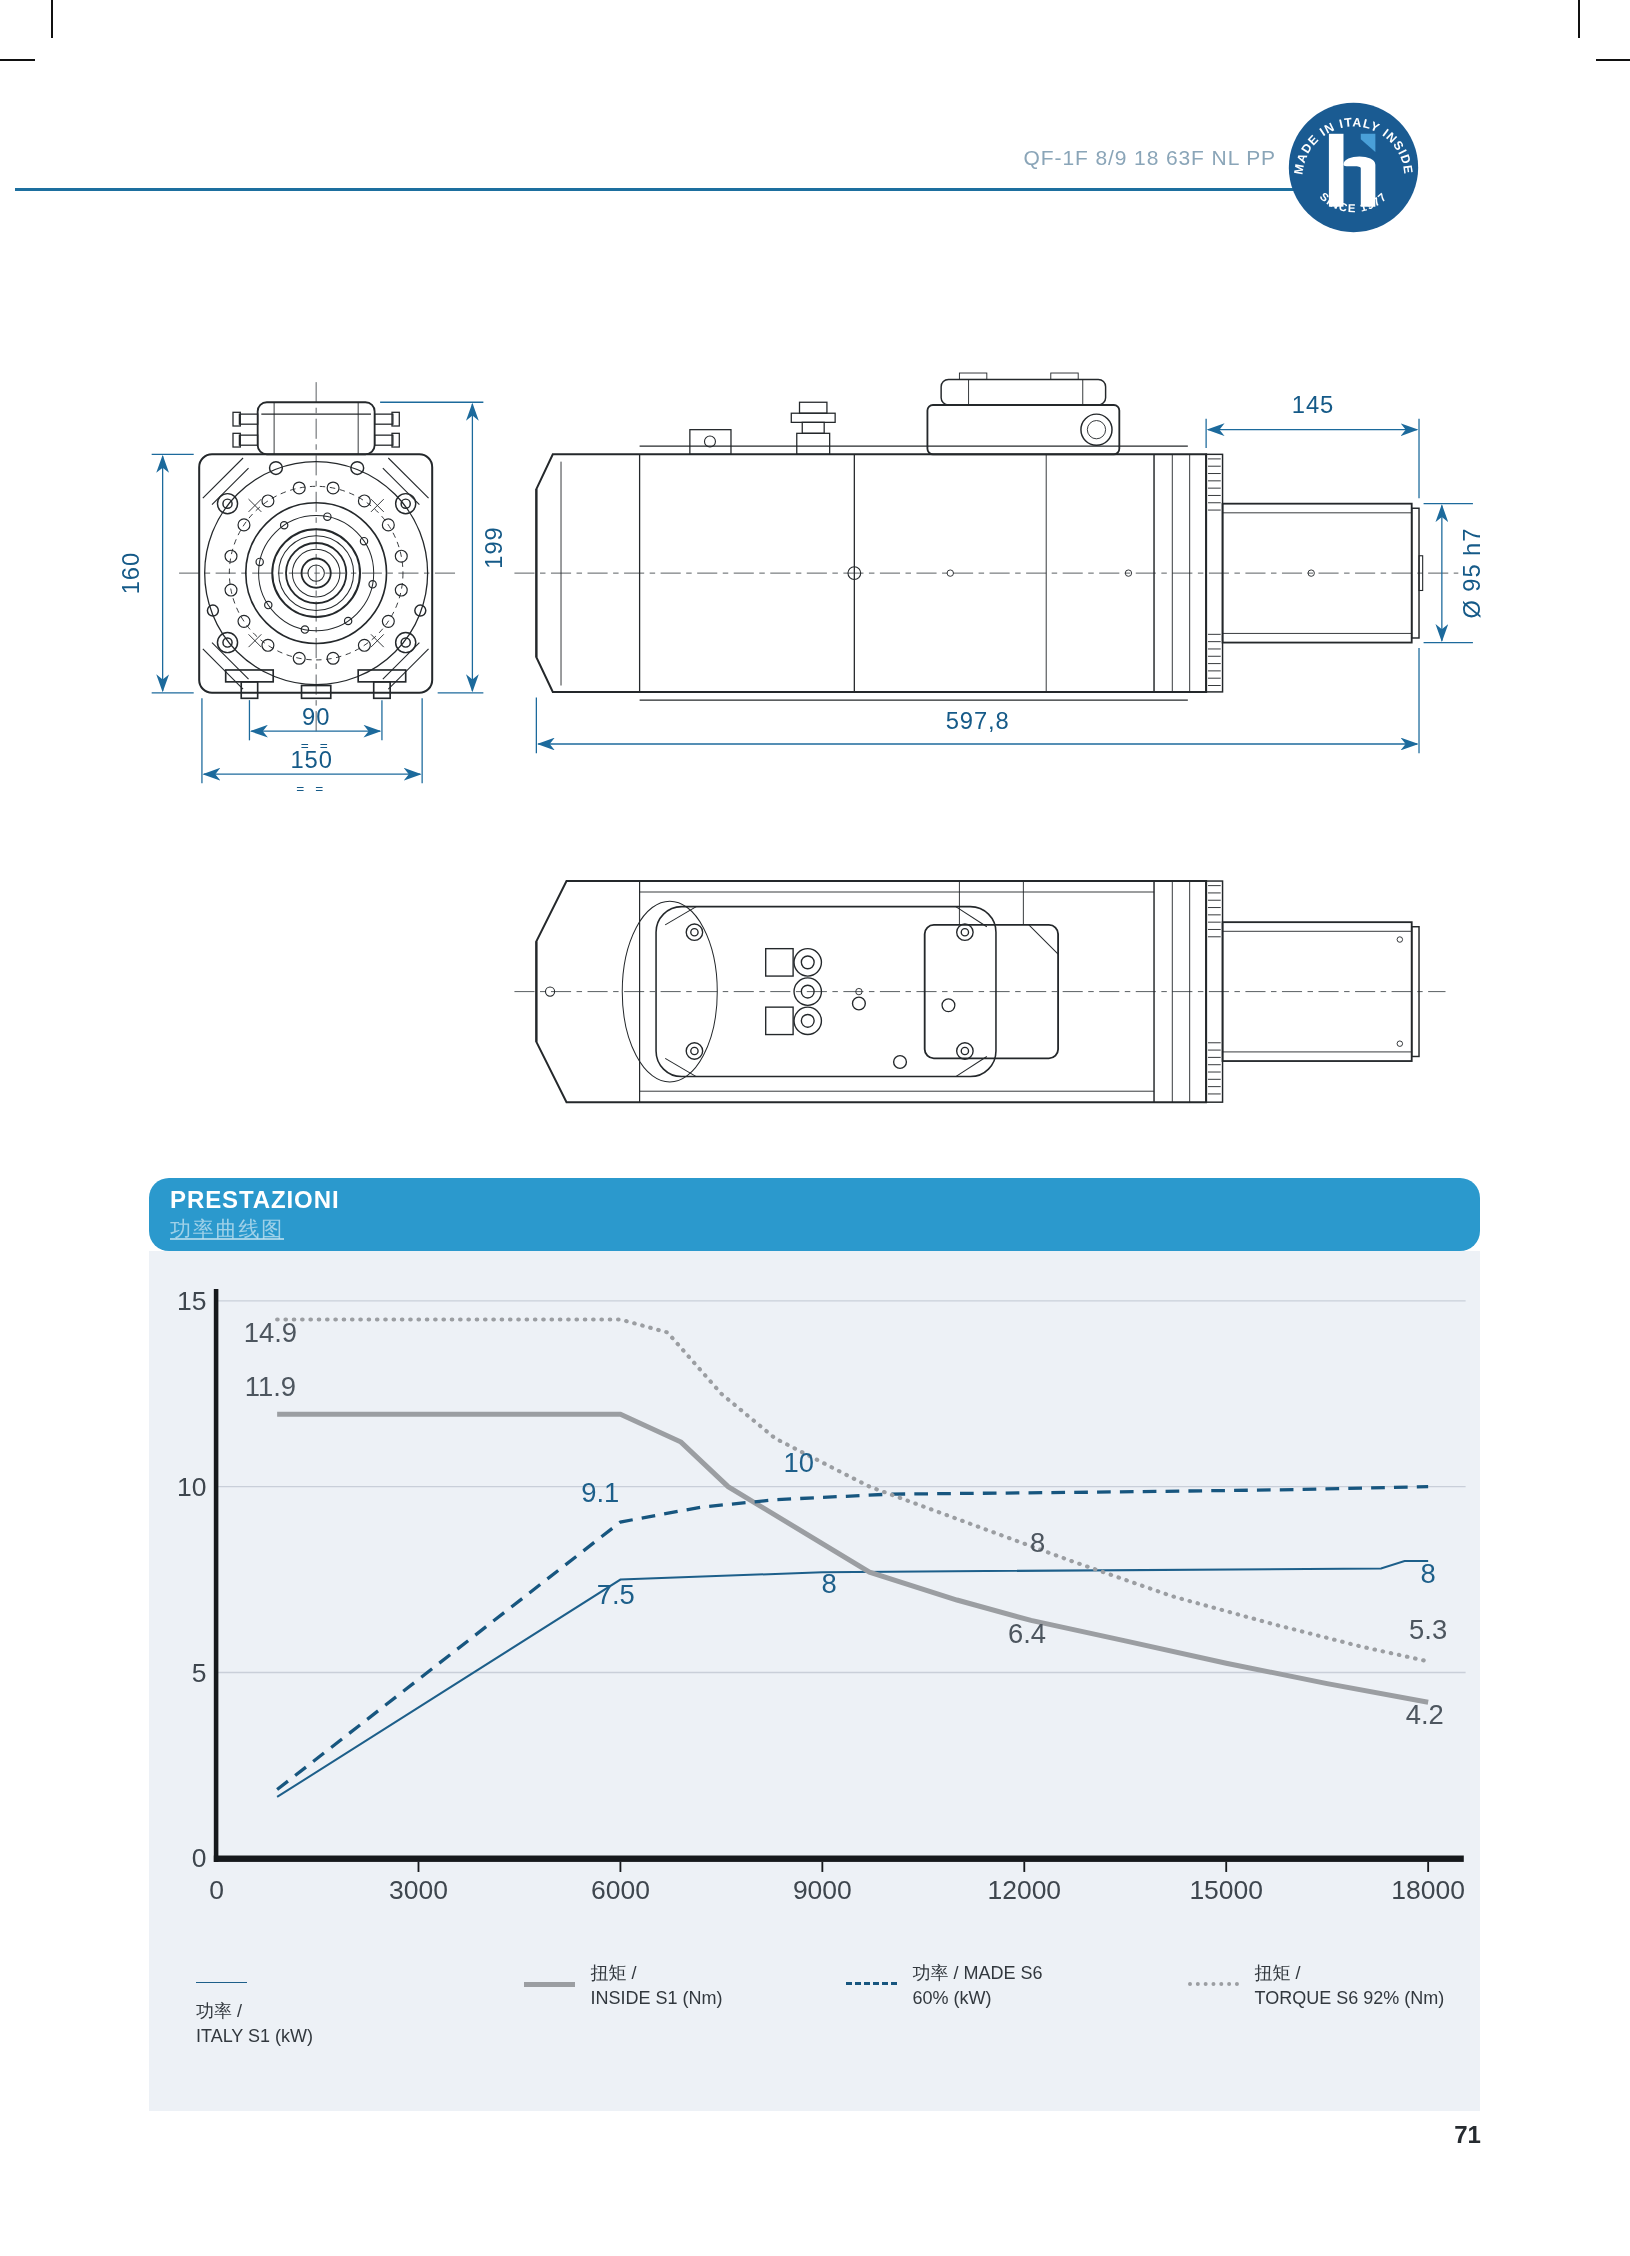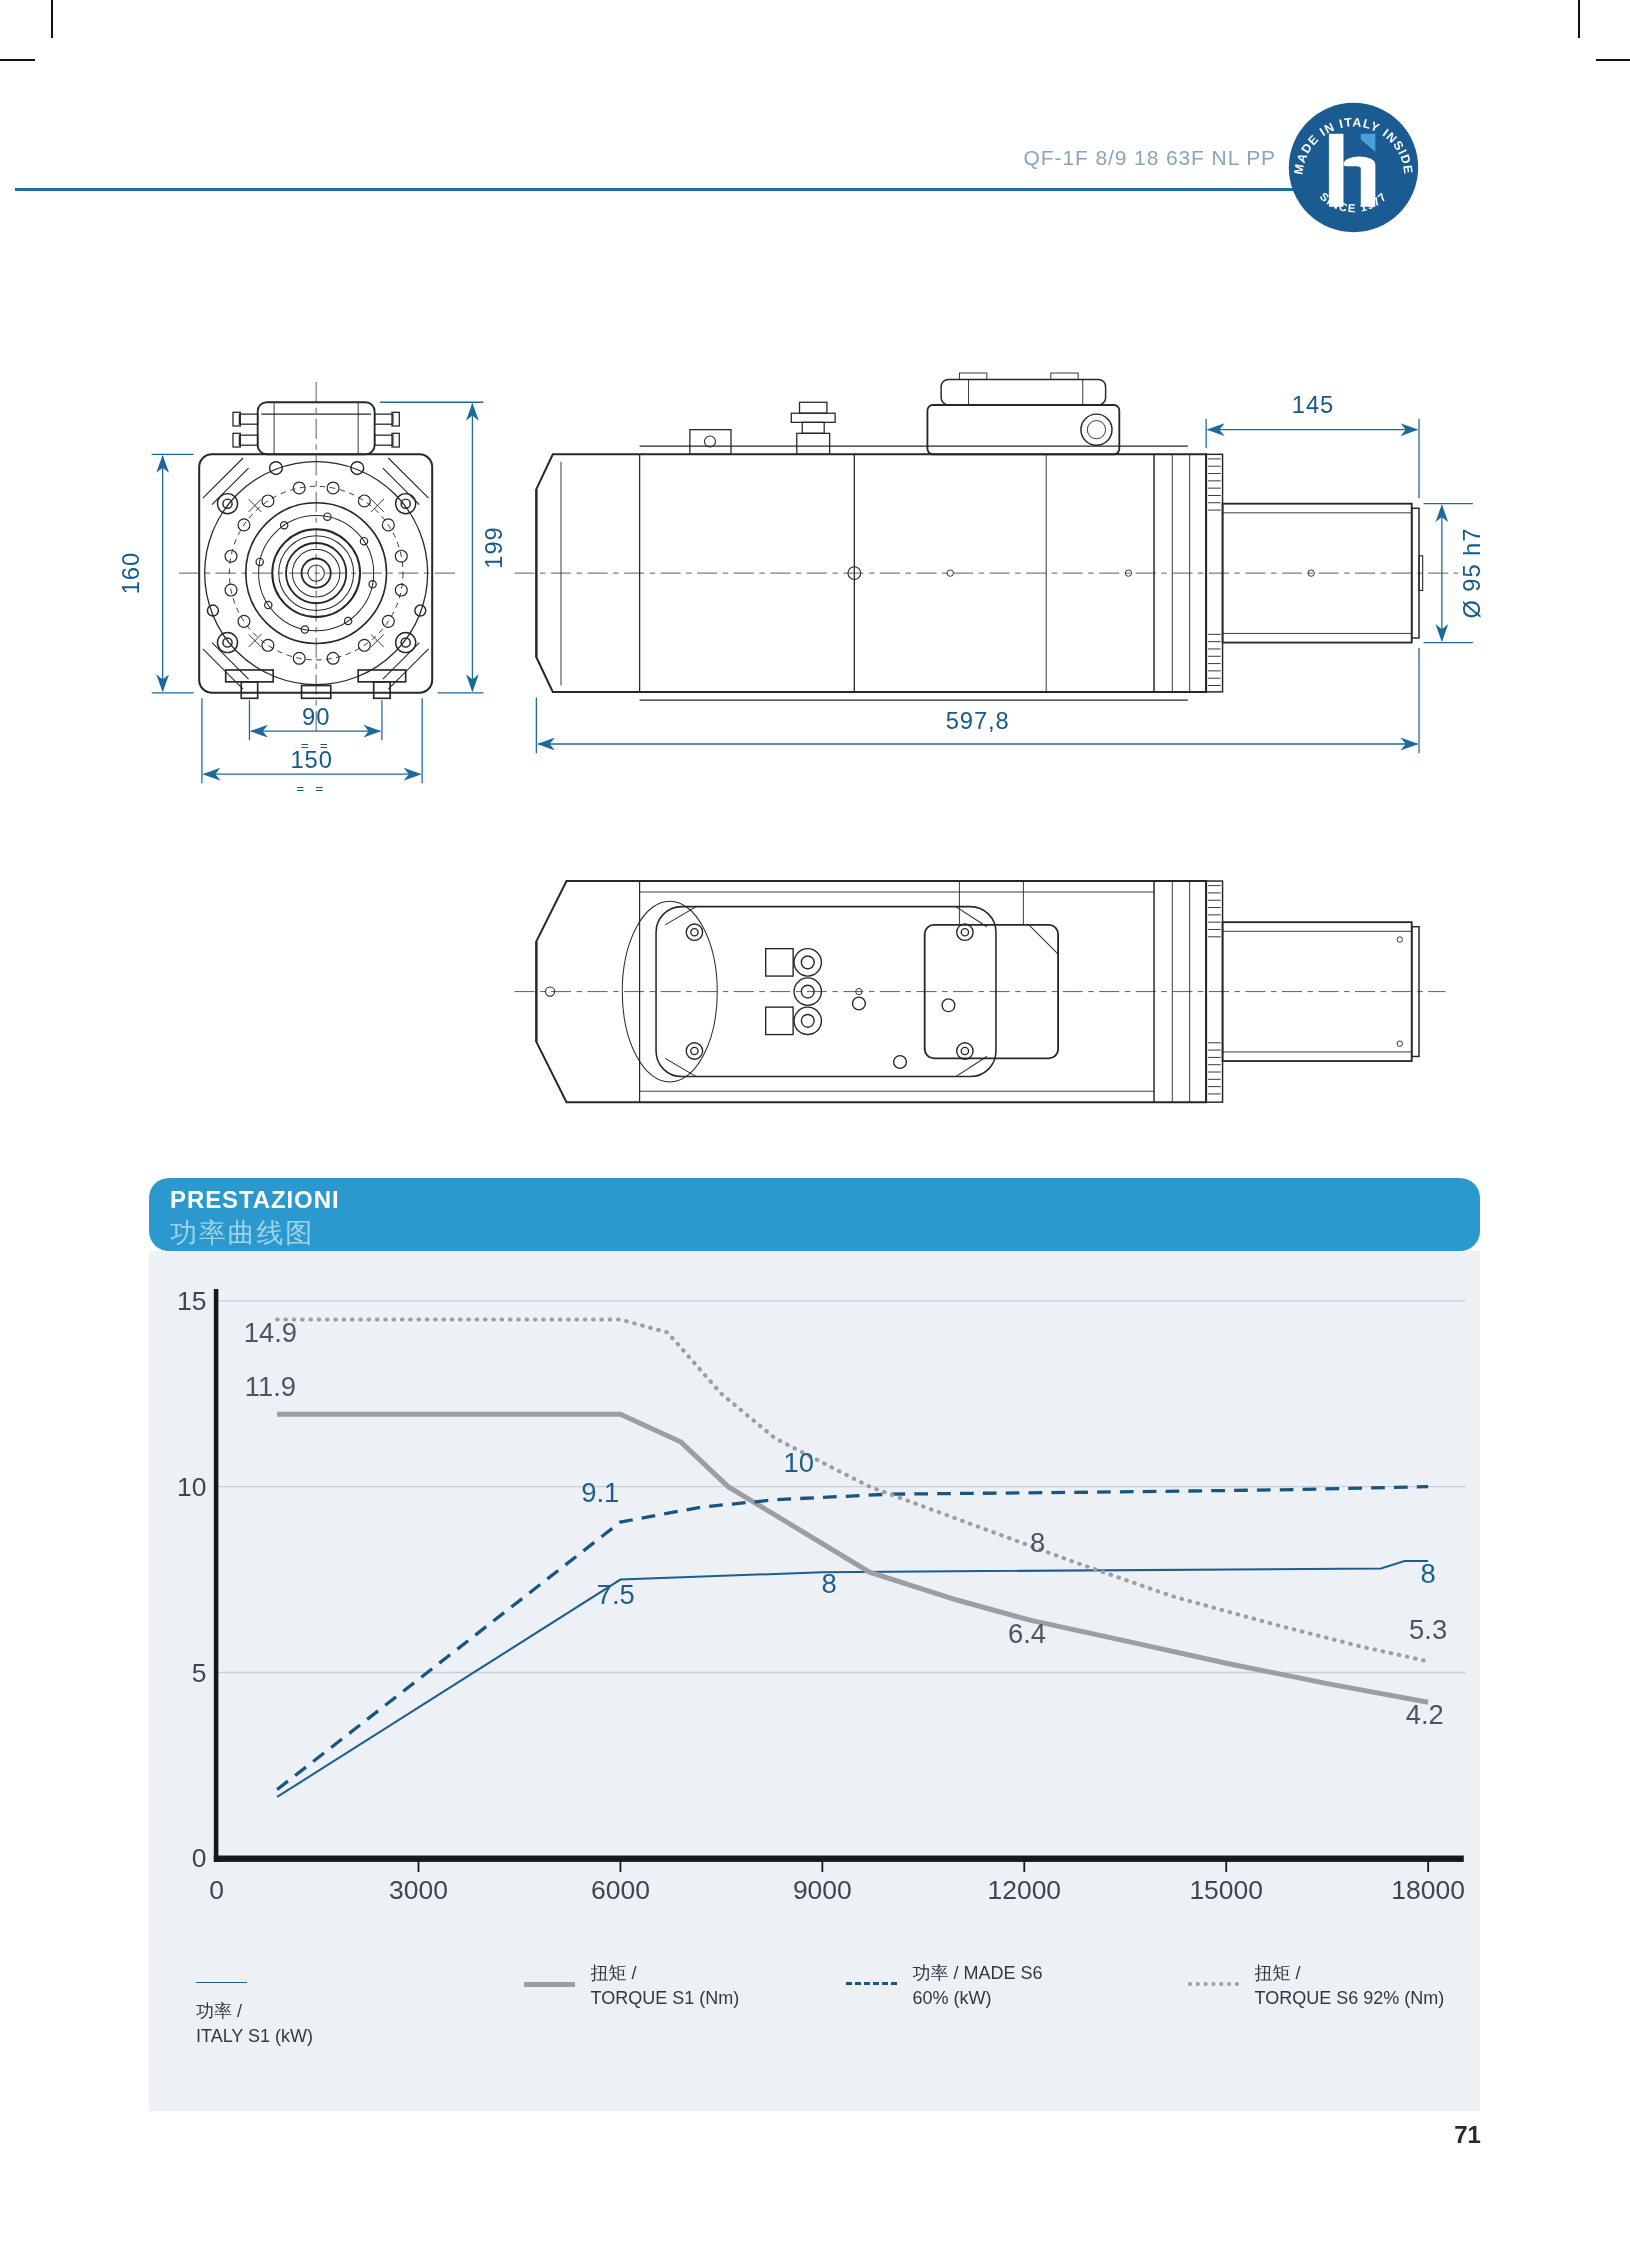--- a/index.html
+++ b/index.html
@@ -15,21 +15,21 @@
   
   .drawings{position:absolute;top:0;left:0;}
   .dln{stroke:#24282b;fill:none;}
   .dim{stroke:#1c6a9c;fill:none;stroke-width:1.4;}
   .dimtxt{fill:#155a88;font-size:26px;font-weight:500;letter-spacing:1px;}
   .eqtxt{fill:#155a88;font-size:15px;letter-spacing:4px;}
   .cl{stroke:#4a4f54;stroke-width:1;fill:none;stroke-dasharray:22 6 6 6;}
   
   .chart-band{position:absolute;left:149px;top:1178px;width:1331px;height:73px;background:#2b99cd;border-radius:20px;}
   .chart-band .t1{position:absolute;left:21px;top:8.2px;color:#ffffff;font-size:24px;font-weight:bold;letter-spacing:0.9px;}
-  .chart-band .t2{position:absolute;left:21px;top:37px;color:rgba(255,255,255,.55);font-size:27px;letter-spacing:1.8px;}
+  .chart-band .t2{position:absolute;left:21px;top:37px;color:rgba(255,255,255,.55);font-size:21px;letter-spacing:1.8px;text-decoration:underline;}
   .chart-panel{position:absolute;left:149px;top:1251px;width:1331px;height:860px;background:#edf1f6;}
   .chart-svg{position:absolute;left:0;top:1170px;}
   .grid{stroke:#c9cfd9;stroke-width:1.5;}
   .axis{fill:#16191c;}
   .ticklbl{fill:#3e464e;font-size:29px;font-weight:500;}
   .ann-blue{fill:#1d5f8a;font-size:30px;font-weight:500;}
   .ann-gray{fill:#4d565f;font-size:30px;font-weight:500;}
   .curve-thin{fill:none;stroke-width:2.2;}
   .curve-thick{fill:none;stroke-width:5.5;}
   .curve-dashed{fill:none;stroke-width:3.6;stroke-dasharray:15 10;}
@@ -444,21 +444,21 @@
     <span class="sw sw-thin"></span>
     <span class="legend-txt">
       <span>功率 /</span><br>
       <span>ITALY S1 (kW)</span>
     </span>
   </div>
   <div class="legend-item" style="left:524px;">
     <span class="sw sw-thick"></span>
     <span class="legend-txt">
       <span>扭矩 /</span><br>
-      <span>TORQUE S1 (Nm)</span>
+      <span>INSIDE S1 (Nm)</span>
     </span>
   </div>
   <div class="legend-item" style="left:846px;">
     <span class="sw sw-dashed"></span>
     <span class="legend-txt">
       <span>功率 / MADE S6</span><br>
       <span>60% (kW)</span>
     </span>
   </div>
   <div class="legend-item" style="left:1188px;">

